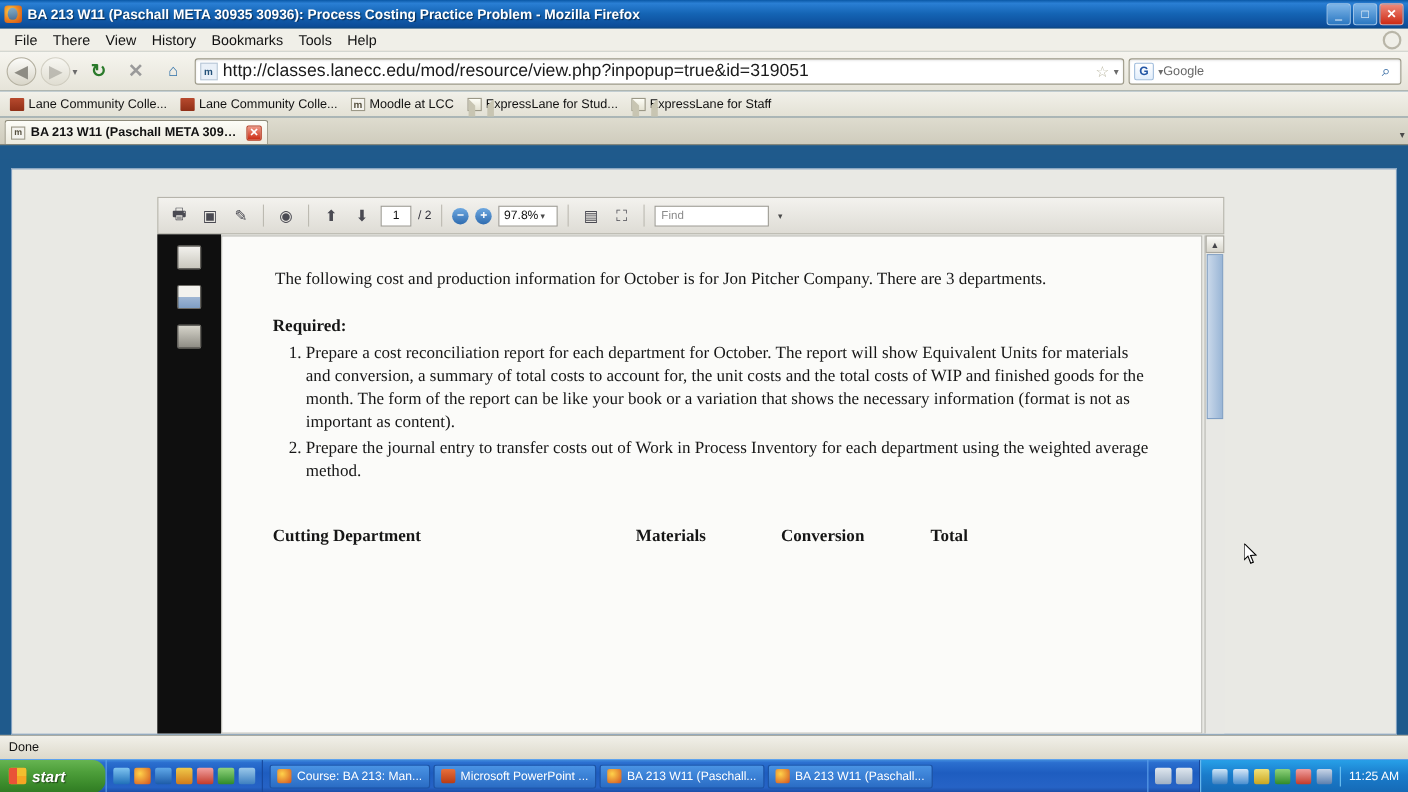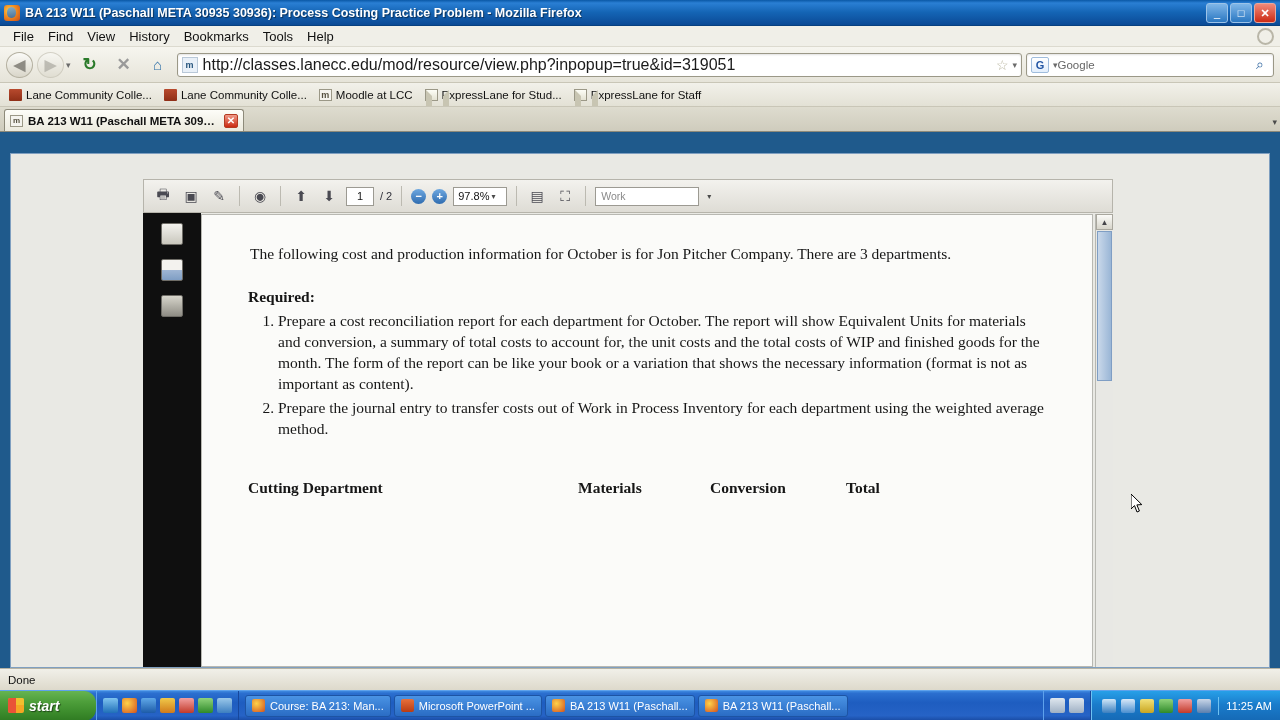--- a/index.html
+++ b/index.html
@@ -383,21 +383,21 @@
     <div class="title-text">BA 213 W11 (Paschall META 30935 30936): Process Costing Practice Problem - Mozilla Firefox</div>
     <div class="win-btns">
       <div class="win-btn">_</div>
       <div class="win-btn">□</div>
       <div class="win-btn close">✕</div>
     </div>
   </div>
 
   <div class="menubar">
     <div class="mi">File</div>
-    <div class="mi">Find</div>
+    <div class="mi">There</div>
     <div class="mi">View</div>
     <div class="mi">History</div>
     <div class="mi">Bookmarks</div>
     <div class="mi">Tools</div>
     <div class="mi">Help</div>
     <div class="menu-right"></div>
   </div>
 
   <div class="navbar">
     <div class="arrow-back">◀</div>
@@ -474,21 +474,21 @@
         <div class="circ">−</div>
         <div class="circ">+</div>
         <div class="zoombox">
           <span>97.8%</span>
           <span class="zoomcaret">▾</span>
         </div>
         <div class="ptb sep"></div>
         <div class="ptb">▤</div>
         <div class="ptb">⛶</div>
         <div class="ptb sep"></div>
-        <div class="findbox" placeholder="Find">Work</div>
+        <div class="findbox" placeholder="Find">Find</div>
         <div class="zoomcaret">▾</div>
       </div>
 
       <div class="pdfrail">
         <div class="rail-ico"></div>
         <div class="rail-ico b2"></div>
         <div class="rail-ico b3"></div>
       </div>
 
       <div class="pdfpage">

